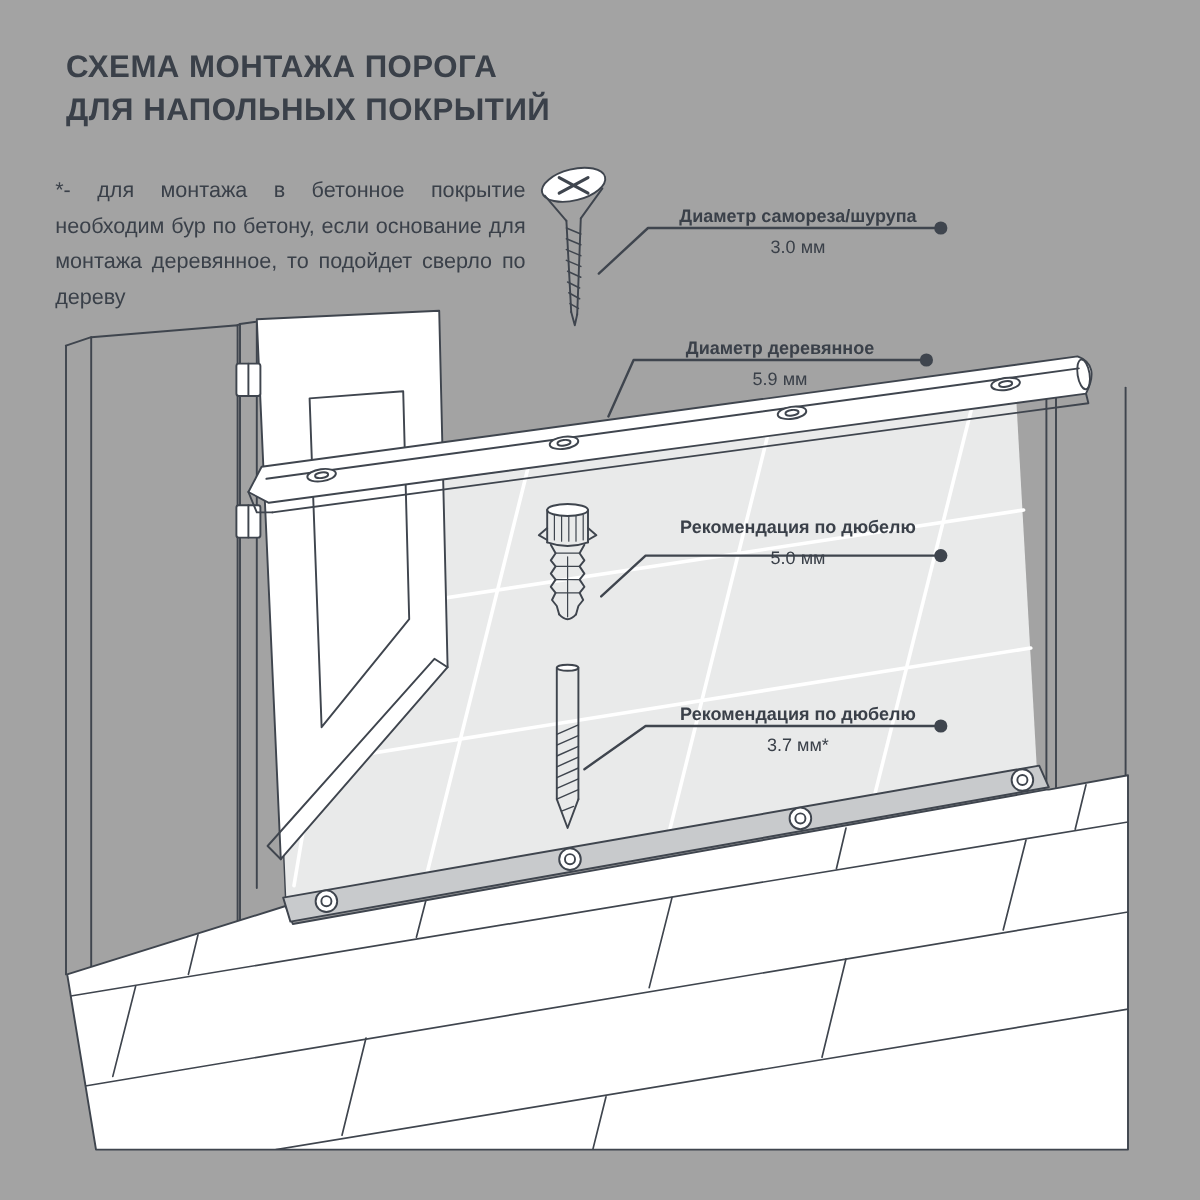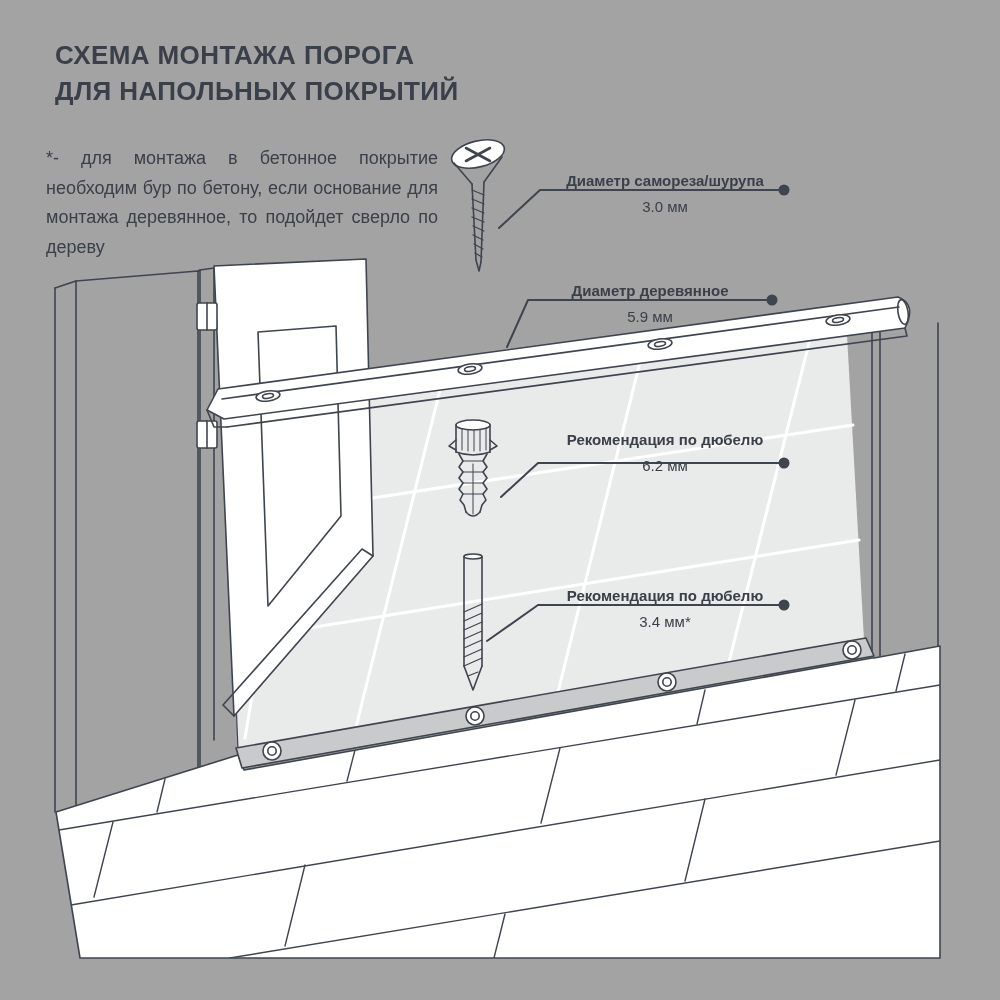--- a/index.html
+++ b/index.html
@@ -189,21 +189,21 @@
     <div class="val">3.0 мм</div>
   </div>
 
   <div class="callout c2">
     <div class="lbl">Диаметр деревянное</div>
     <div class="val">5.9 мм</div>
   </div>
 
   <div class="callout c3">
     <div class="lbl">Рекомендация по дюбелю</div>
-    <div class="val">6.2 мм</div>
+    <div class="val">5.0 мм</div>
   </div>
 
   <div class="callout c4">
     <div class="lbl">Рекомендация по дюбелю</div>
-    <div class="val">3.4 мм*</div>
+    <div class="val">3.7 мм*</div>
   </div>
 
 </div>
 
 </body></html>

